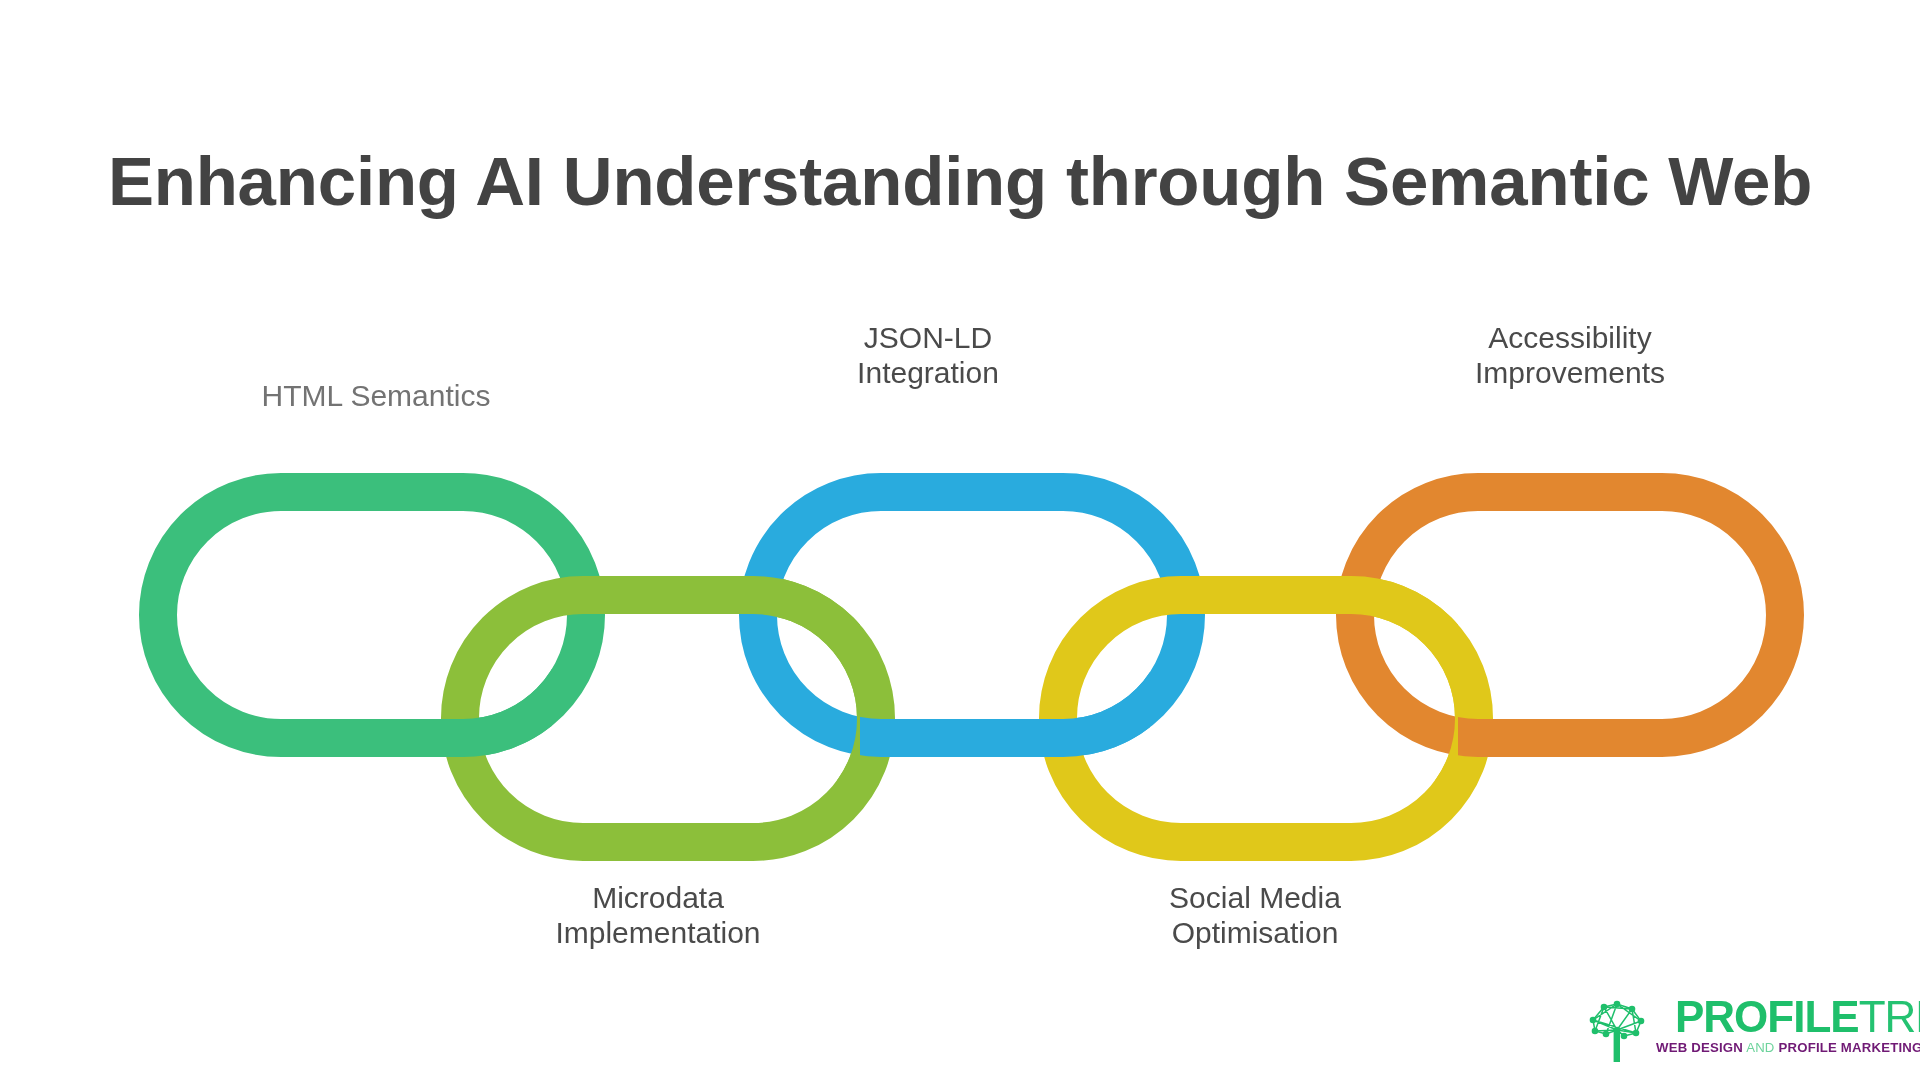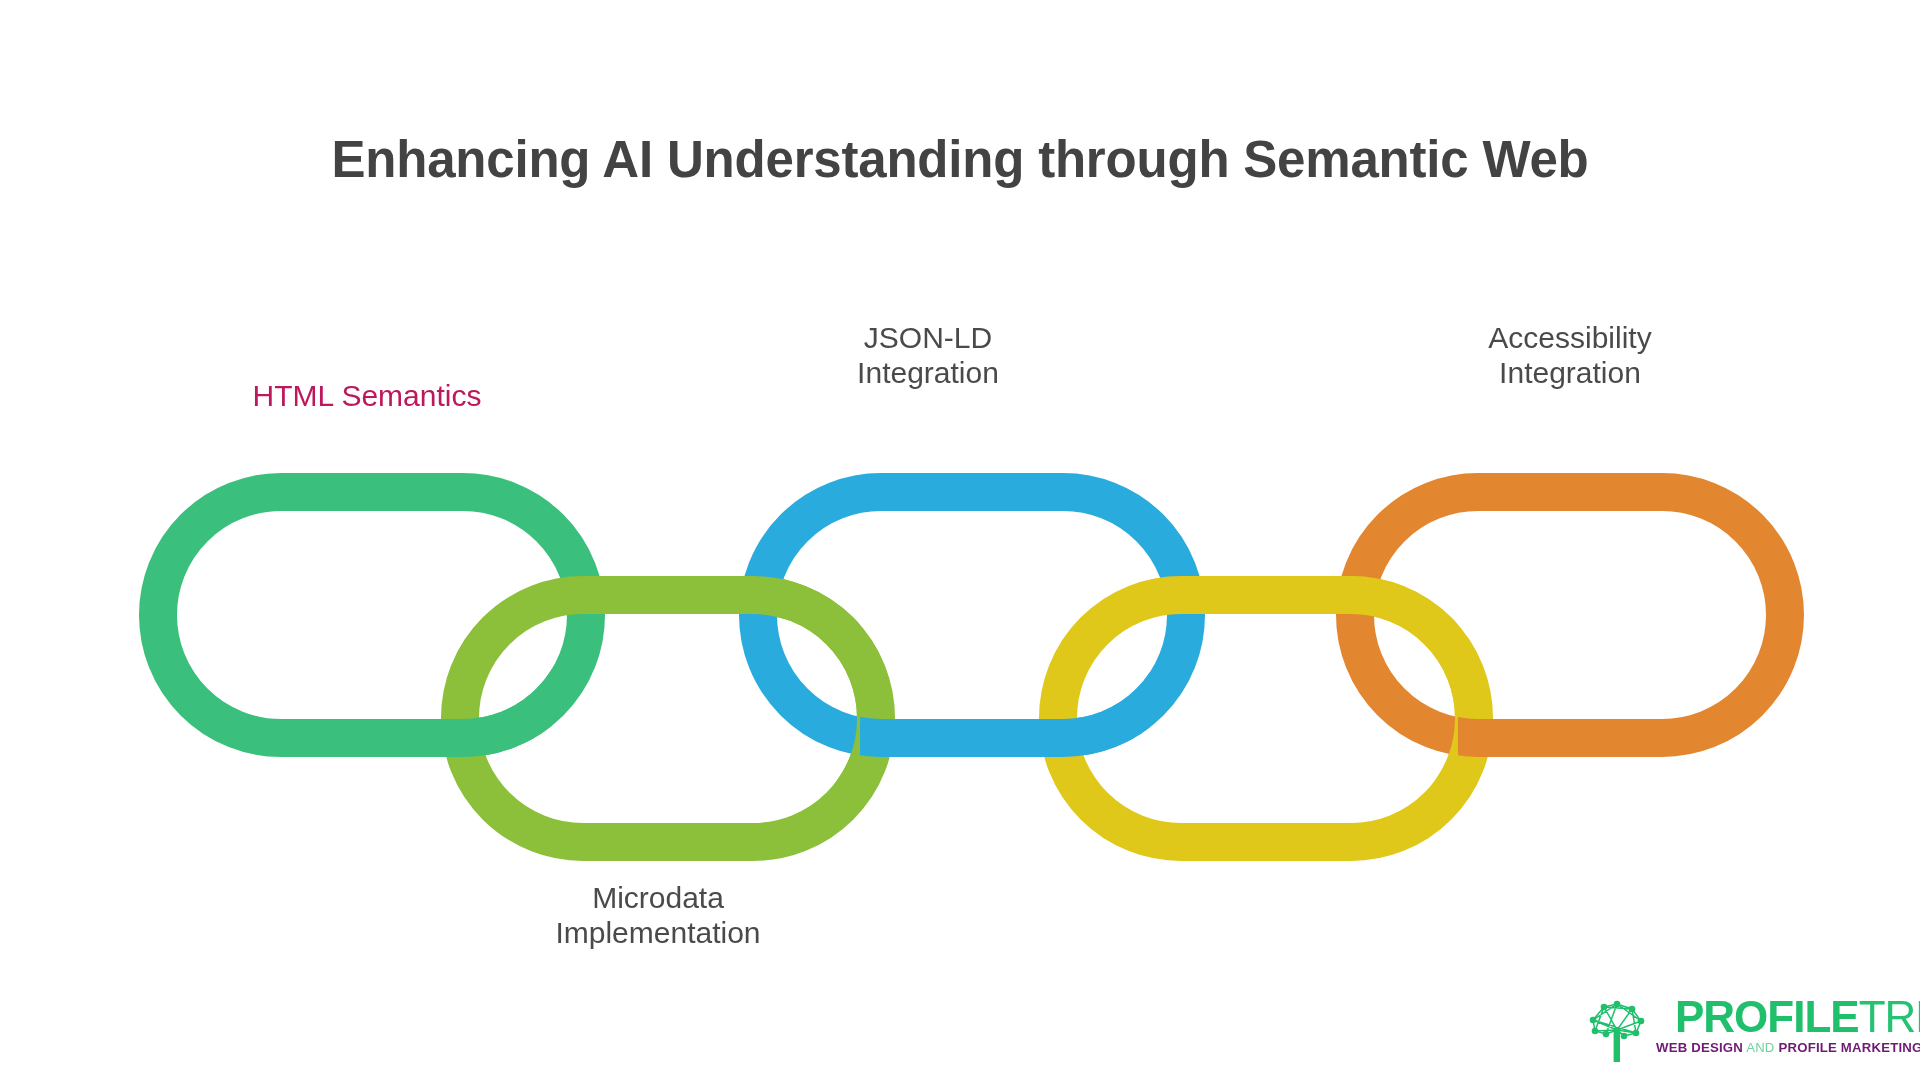--- a/index.html
+++ b/index.html
@@ -10,21 +10,21 @@
     font-family:"Liberation Sans","DejaVu Sans",sans-serif;
     overflow:hidden;
     position:relative;
   }
   #stage{position:absolute;inset:0;width:1920px;height:1080px;}
 
   .title{
     position:absolute;
     left:0;right:0;top:96px;
     text-align:center;
-    font-size:51px;
+    font-size:69px;
     font-weight:bold;
     color:#434343;
     letter-spacing:-0.2px;
     white-space:nowrap;
   }
 
   .label{
     position:absolute;
     text-align:center;
     font-size:30px;
@@ -120,31 +120,33 @@
 
     <g>
       <rect x="1355" y="492" width="430" height="246" rx="123" ry="123" fill="none" stroke="#E2872F" stroke-width="38"></rect>
     </g>
 
     <g clip-path="url(#clipLeft5)">
       <rect x="1058" y="595" width="416" height="247" rx="123" ry="123" fill="none" stroke="#E0C81A" stroke-width="38"></rect>
     </g>
   </svg>
 
-  <div class="label label-top" style="left: 117px; top: 378px; width: 500px; color: #be185d;">HTML Semantics</div>
+  <div class="label label-top" style="left: 126px; top: 378px; width: 500px; color: #737373;">HTML Semantics</div>
 
   <div class="label label-top" style="left: 718px; top: 320px; width: 420px; color: rgb(74, 74, 74);">JSON-LD
 Integration</div>
 
   <div class="label label-top" style="left: 1340px; top: 320px; width: 460px; color: rgb(74, 74, 74);">Accessibility
-Integration</div>
+Improvements</div>
 
   <div class="label label-bottom" style="left: 428px; top: 880px; width: 460px; color: rgb(74, 74, 74);">Microdata
 Implementation</div>
 
+  <div class="label label-bottom" style="left: 1030px; top: 880px; width: 450px; color: rgb(74, 74, 74);">Social Media
+Optimisation</div>
 
   <div class="logo">
     <svg class="logo-mark" viewBox="0 0 62 62" aria-hidden="true">
       <g stroke="#1FBF6B" stroke-width="1.5" fill="none">
         <path d="M7 20 L18 7 L31 4 L46 9 L55 21 L50 33 L38 36 L31 30 L20 34 L9 31 Z"></path>
         <path d="M18 7 L31 30 M31 4 L20 34 M46 9 L31 30 M55 21 L31 30 M7 20 L31 30
                  M50 33 L31 30 M9 31 L31 30 M38 36 L31 30 M18 7 L46 9 M31 4 L55 21
                  M7 20 L50 33 M18 7 L9 31 M31 4 L7 20 M46 9 L50 33"></path>
       </g>
       <g fill="#1FBF6B">

